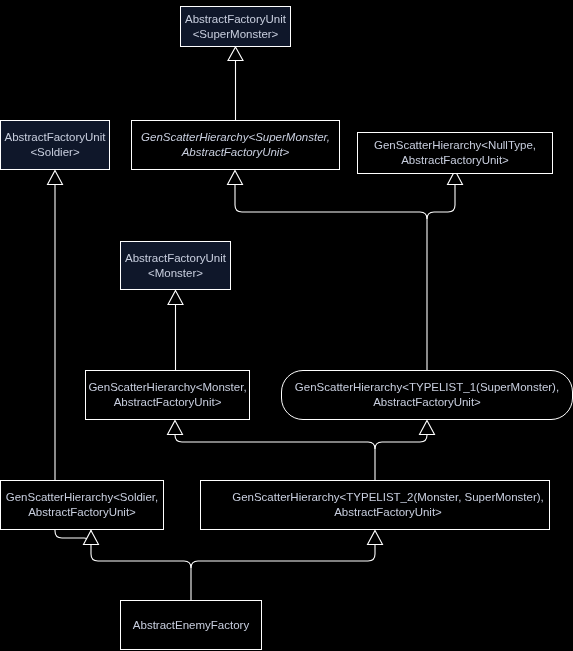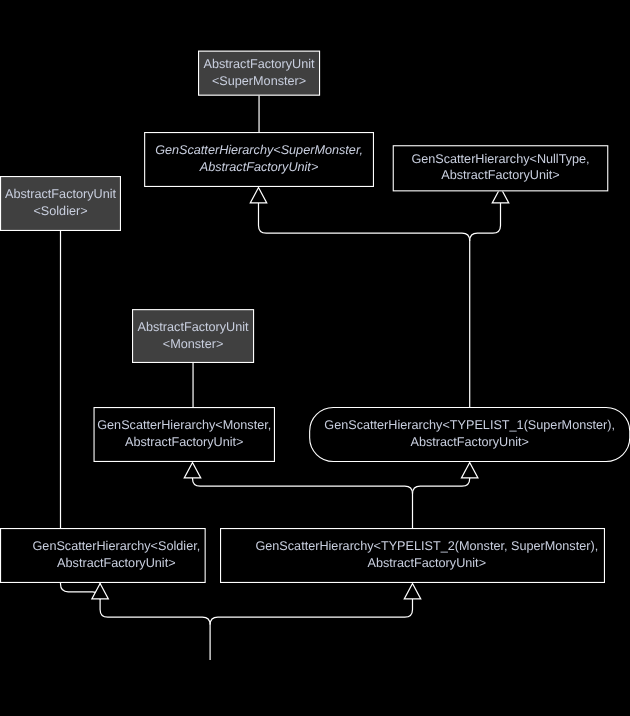--- a/index.html
+++ b/index.html
@@ -31,21 +31,21 @@
     align-items: center;
     justify-content: center;
     text-align: center;
     line-height: 15px;
     font-size: 11.5px;
     letter-spacing: 0px;
     white-space: pre-line;
     z-index: 5;
   }
   .uml-node.fill-black { background: #000000; }
-  .uml-node.fill-gray  { background: #404040; margin-top: 40px; }
+  .uml-node.fill-gray  { background: #0f172a; }
   .node-label {
     display: block;
     padding: 0 4px;
   }
 </style>
 </head>
 <body>
 
 <div id="diagram-canvas">
 
@@ -116,24 +116,27 @@
   <div class="uml-node fill-black" style="left:85px; top:370px; width:165px; height:50px;">
     <span class="node-label">GenScatterHierarchy&lt;Monster,
 AbstractFactoryUnit&gt;</span>
   </div>
 
   <div class="uml-node fill-black" style="left:281px; top:370px; width:292px; height:50px;border-radius:22px;">
     <span class="node-label">GenScatterHierarchy&lt;TYPELIST_1(SuperMonster),
 AbstractFactoryUnit&gt;</span>
   </div>
 
-  <div class="uml-node fill-black" style="left:0px; top:480px; width:187px; height:50px;justify-content:flex-end;">
+  <div class="uml-node fill-black" style="left:0px; top:480px; width:164px; height:50px;">
     <span class="node-label">GenScatterHierarchy&lt;Soldier,
 AbstractFactoryUnit&gt;</span>
   </div>
 
   <div class="uml-node fill-black" style="left:200px; top:480px; width:350px; height:50px;padding-left:26px;">
     <span class="node-label">GenScatterHierarchy&lt;TYPELIST_2(Monster, SuperMonster),
 AbstractFactoryUnit&gt;</span>
   </div>
 
+  <div class="uml-node fill-black" style="left:120px; top:600px; width:142px; height:50px;">
+    <span class="node-label">AbstractEnemyFactory</span>
+  </div>
 
 </div>
 
 </body></html>

